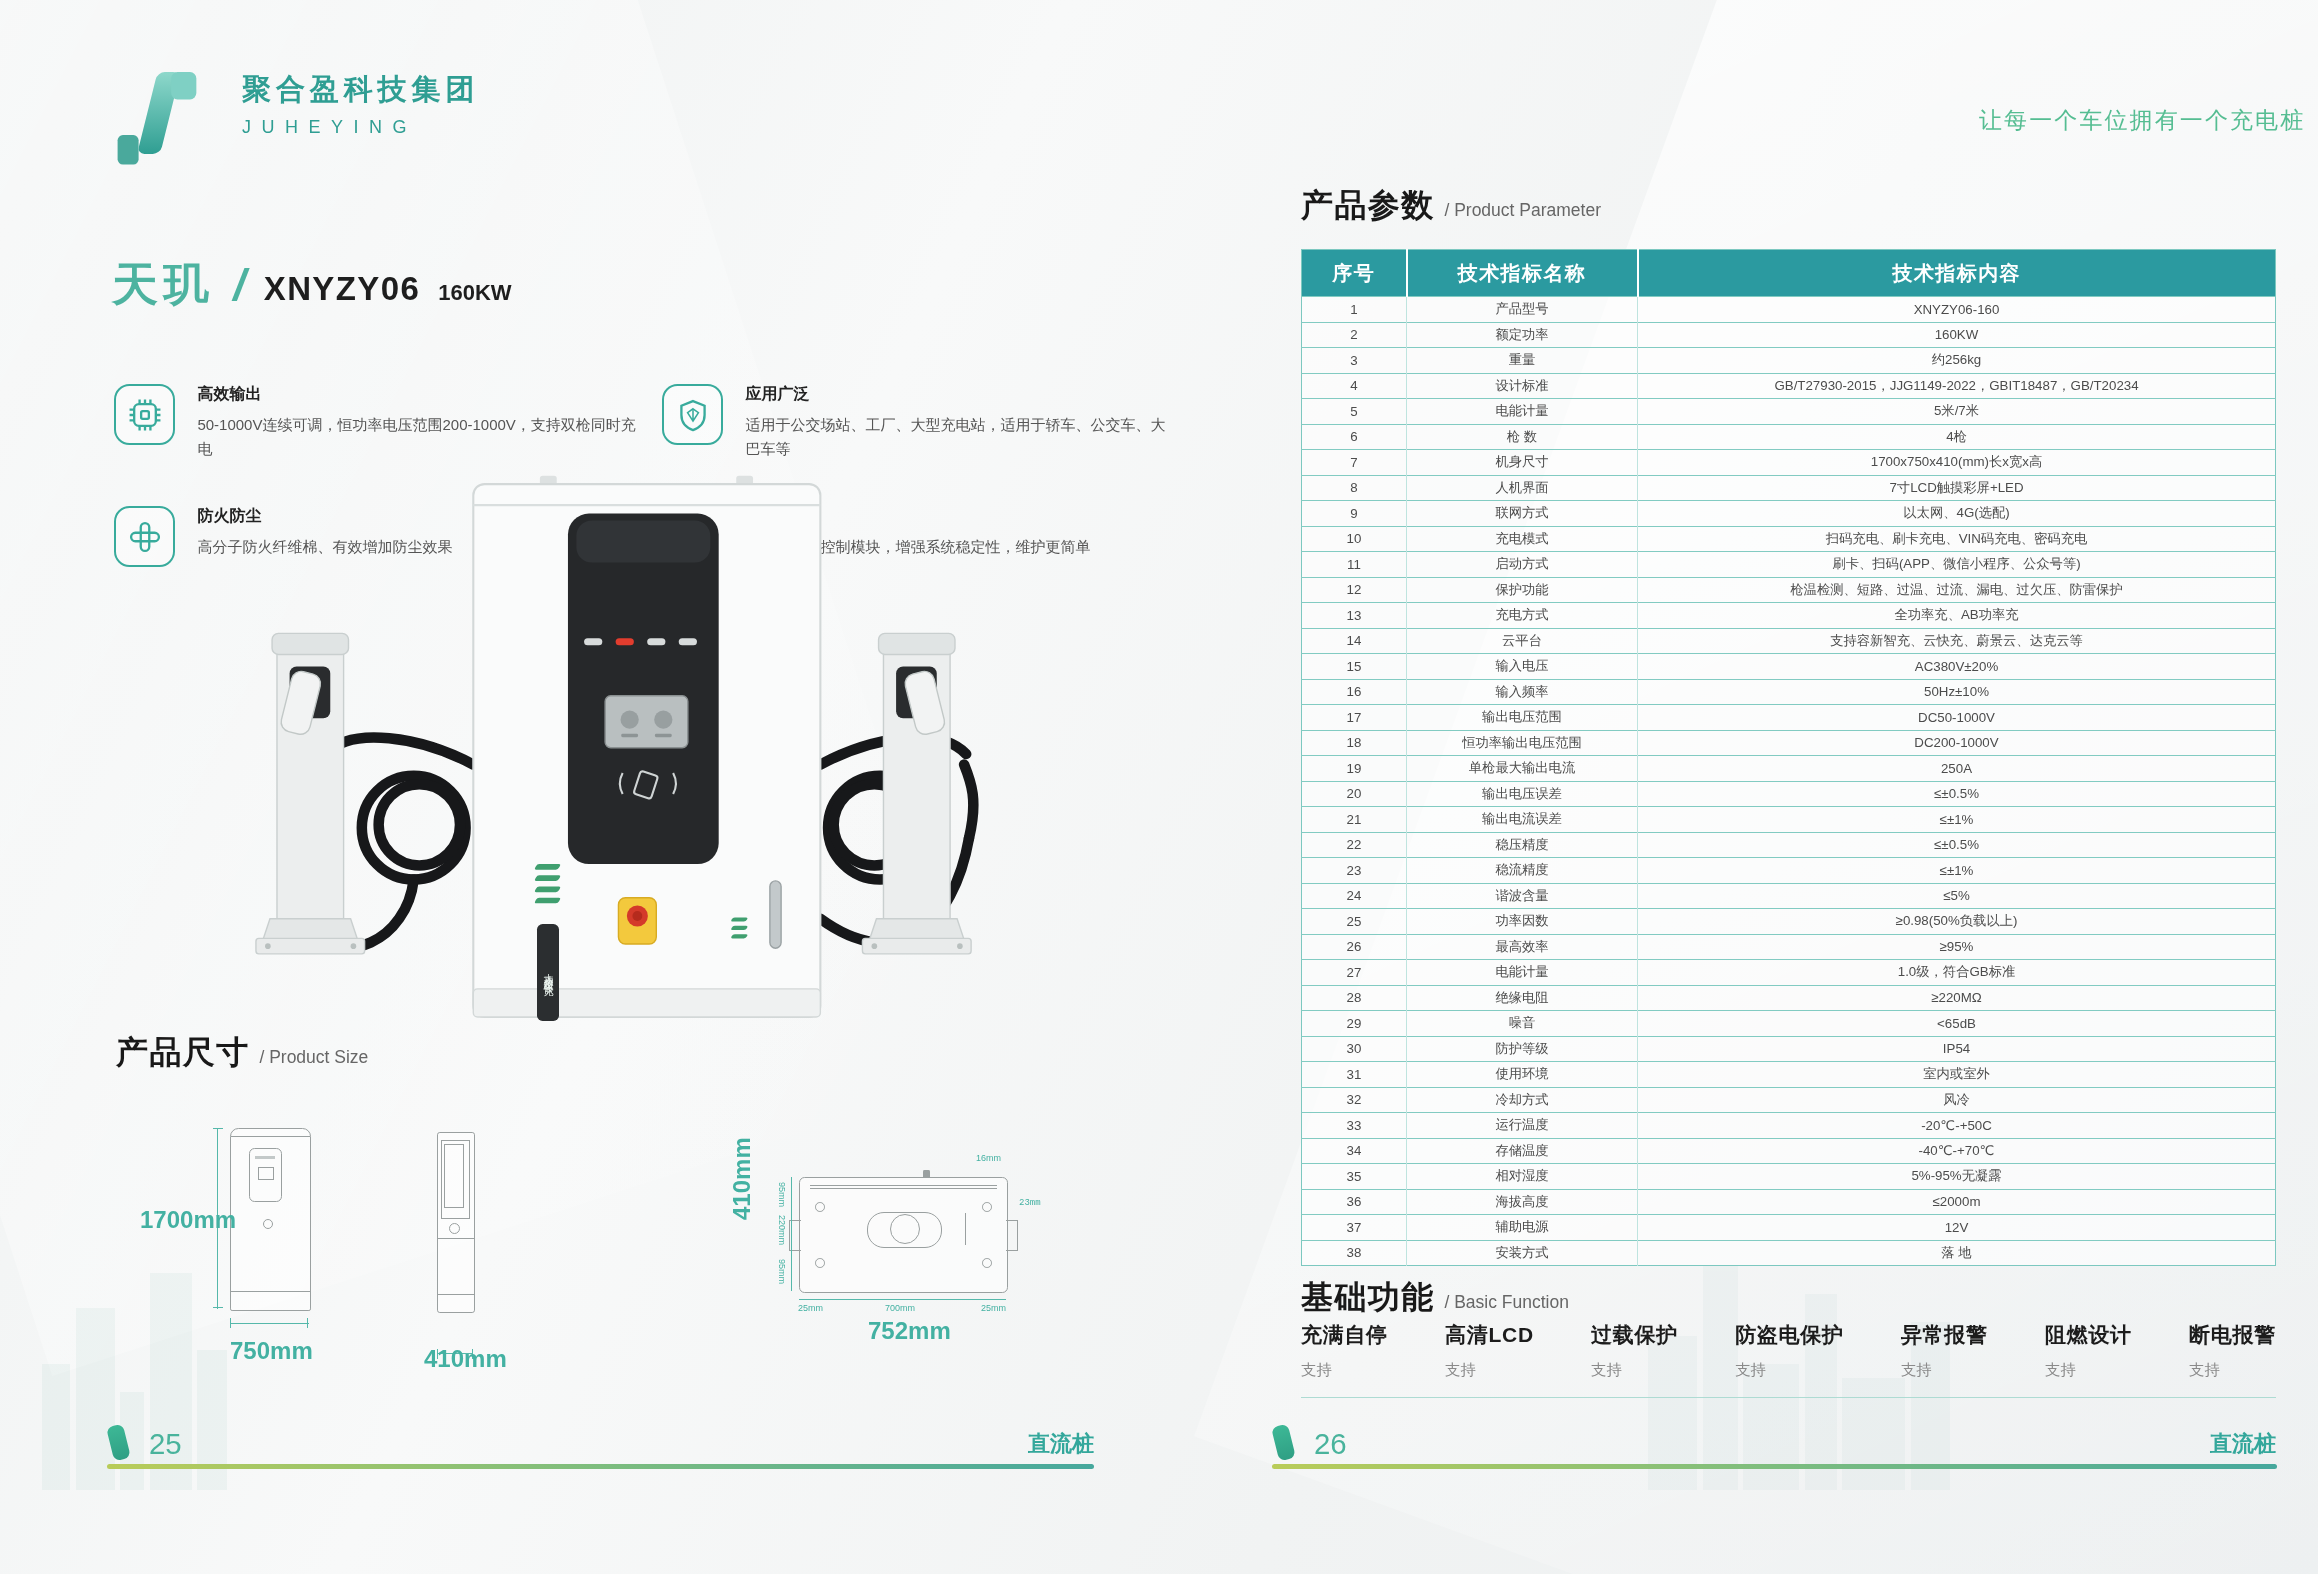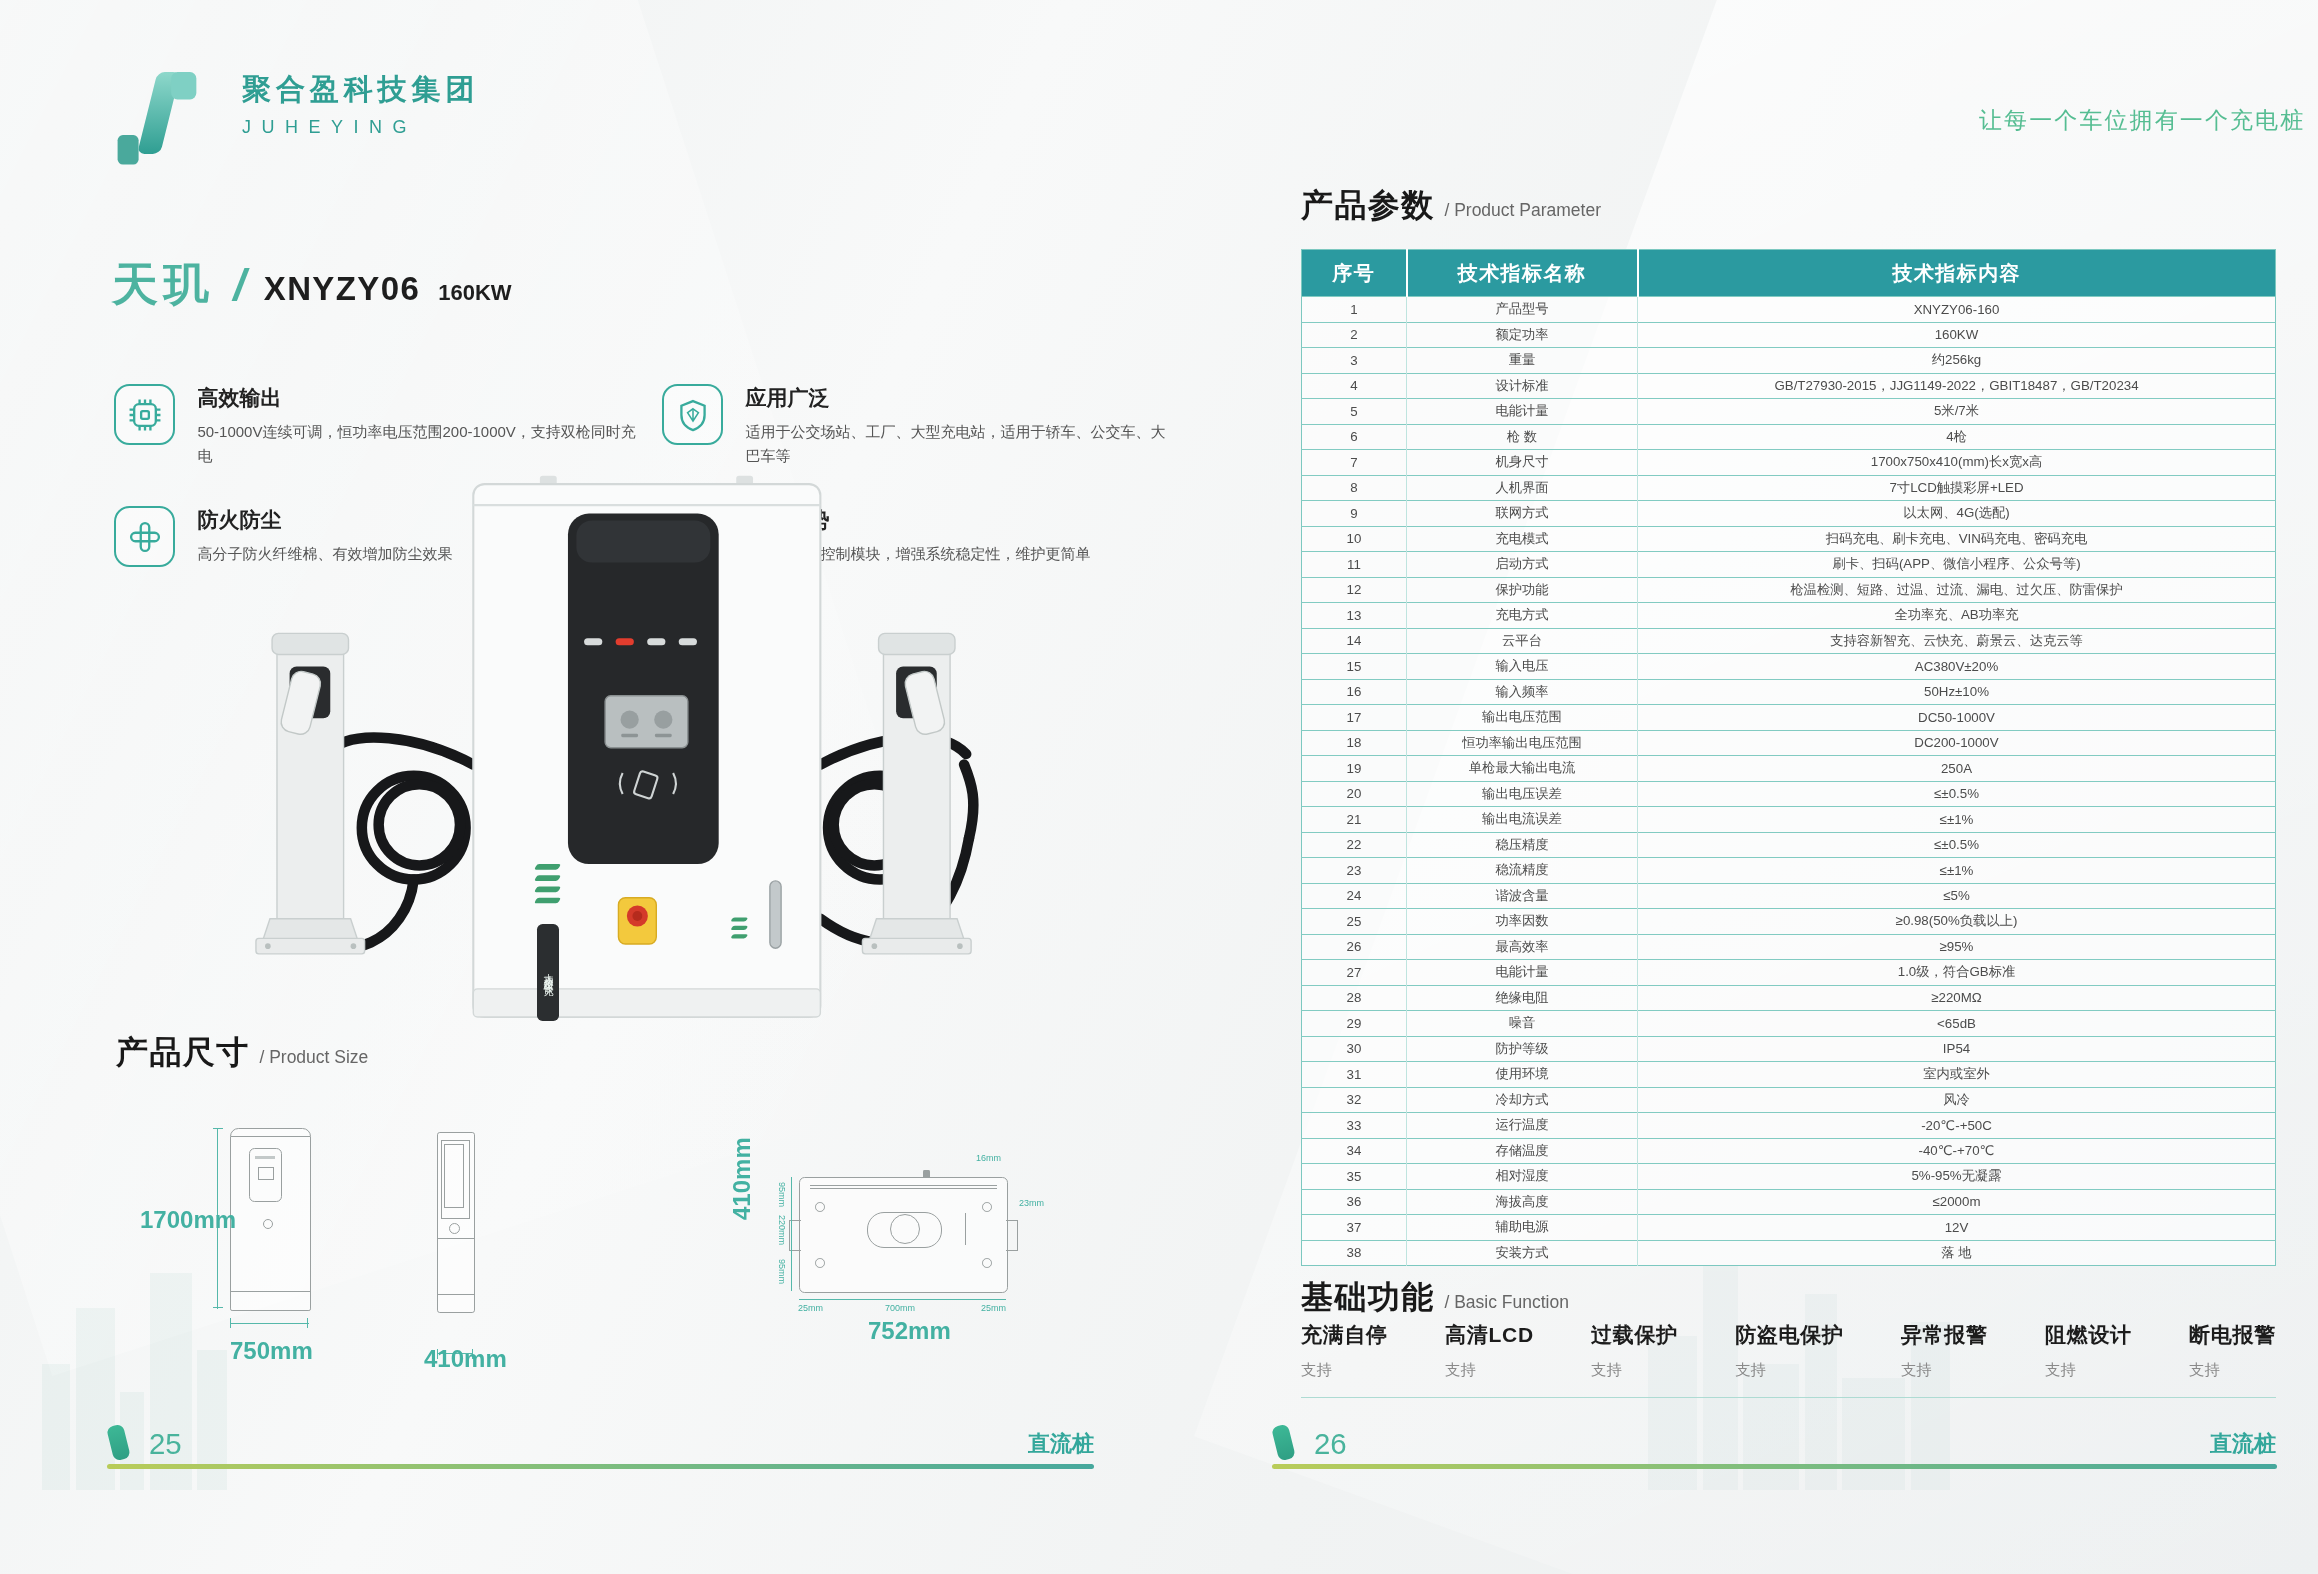--- a/index.html
+++ b/index.html
@@ -17,21 +17,21 @@
   .logo-en{font-size:18px;color:#2f9e93;letter-spacing:10.5px;margin-top:7px;}
   
   .title-row{display:flex;align-items:baseline;gap:18px;}
   .title-series{font-size:46px;font-weight:700;color:#4db3a0;letter-spacing:5.6px;}
   .title-slash{font-size:45px;font-weight:700;color:#4db3a0;font-style:italic;}
   .title-model{font-size:33px;font-weight:900;color:#1e1e1e;letter-spacing:1.4px;}
   .title-power{font-size:22px;font-weight:800;color:#1e1e1e;}
   
   .feature{position:absolute;display:flex;gap:22.4px;}
   .f-icon{width:57px;height:57px;border:2.1px solid #38ab9c;border-radius:15.4px;display:flex;align-items:center;justify-content:center;flex:0 0 auto;background:rgba(255,255,255,.35);}
-  .f-title{font-size:21px;font-weight:800;color:#222;}
+  .f-title{font-size:16px;font-weight:800;color:#222;}
   .f-desc{font-size:15px;color:#555;line-height:1.55;margin-top:8.4px;}
   
   .sec-head{display:flex;align-items:baseline;gap:9.8px;}
   .sec-title{font-size:32px;font-weight:900;color:#191919;letter-spacing:1.4px;}
   .sec-sub{font-size:17.5px;color:#666;}
   
   .dim-label{color:#43b1a2;font-weight:700;font-size:24px;}
   .dim-small{color:#43b1a2;font-size:9px;position:absolute;}
   .draw{position:absolute;border:1.4px solid #9aa0a0;background:rgba(255,255,255,.55);}
   .tealline{position:absolute;background:#55b8aa;}
@@ -303,21 +303,21 @@
       <div class="tealline" style="left:652px;top:177px;width:207px;height:1.4px;"></div>
       <div class="abs dim-label" style="left:581px;top:98px;transform:rotate(-90deg);transform-origin:left top;">410mm</div>
       <div class="abs dim-label" style="left:721px;top:195px;">752mm</div>
       <div class="dim-small" style="left:630px;top:60px;writing-mode:vertical-rl;">95mm</div>
       <div class="dim-small" style="left:630px;top:93px;writing-mode:vertical-rl;">220mm</div>
       <div class="dim-small" style="left:630px;top:137px;writing-mode:vertical-rl;">95mm</div>
       <div class="dim-small" style="left:651px;top:181px;">25mm</div>
       <div class="dim-small" style="left:738px;top:181px;">700mm</div>
       <div class="dim-small" style="left:834px;top:181px;">25mm</div>
       <div class="dim-small" style="left:829px;top:31px;">16mm</div>
-      <div class="dim-small" style="left:872px;top:76px;">23mm</div>
+      <div class="dim-small" style="left:872px;top:76px;font-family:Liberation Mono, monospace;">23mm</div>
     </div>
 
     <div class="leaf" style="left:104px;top:1425px;">
         <i class="l1"></i>
         <i class="l2"></i>
       </div>
     <div class="abs page-num" style="left:149px;top:1427px;">25</div>
     <div class="abs footer-label" style="left:968px;top:1429px;width:126px;text-align:right;">直流桩</div>
     <div class="footer-line" style="left:107px;top:1464px;width:987px;"></div>
   </div>

